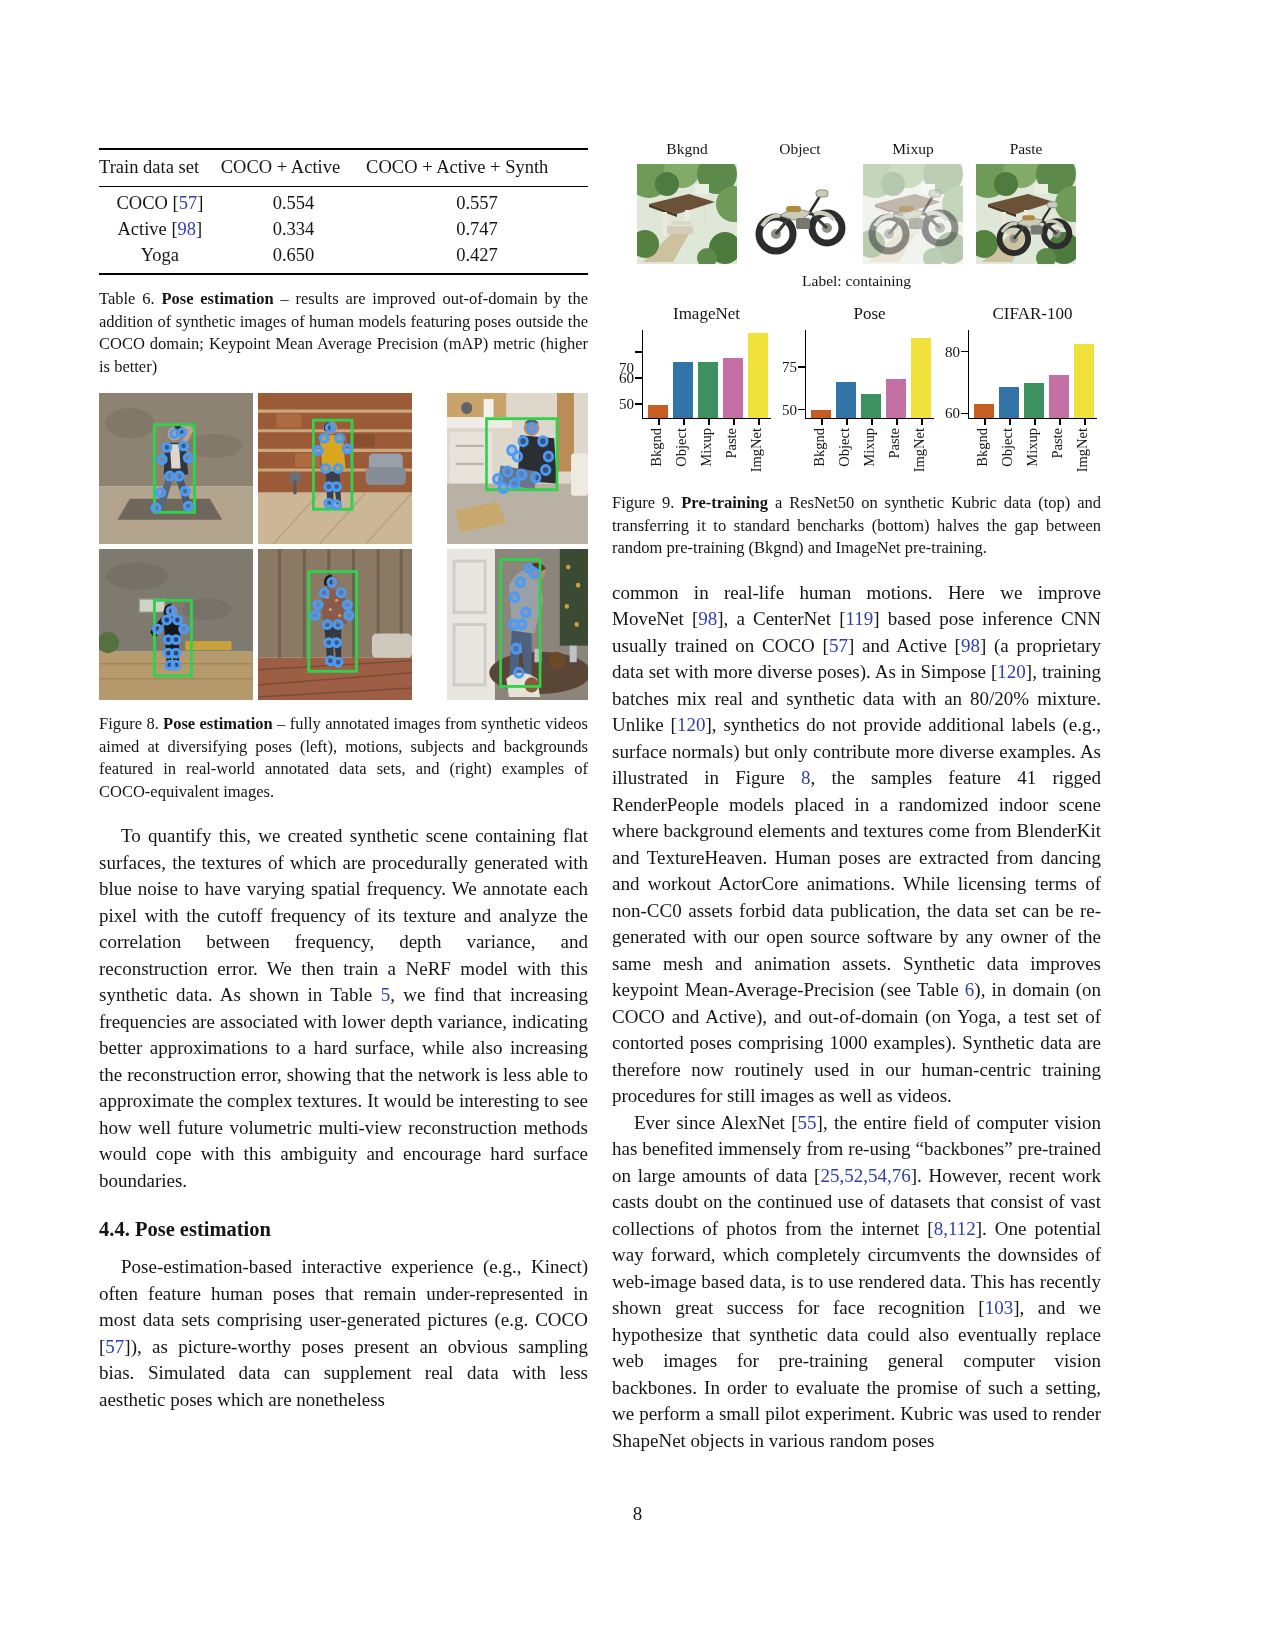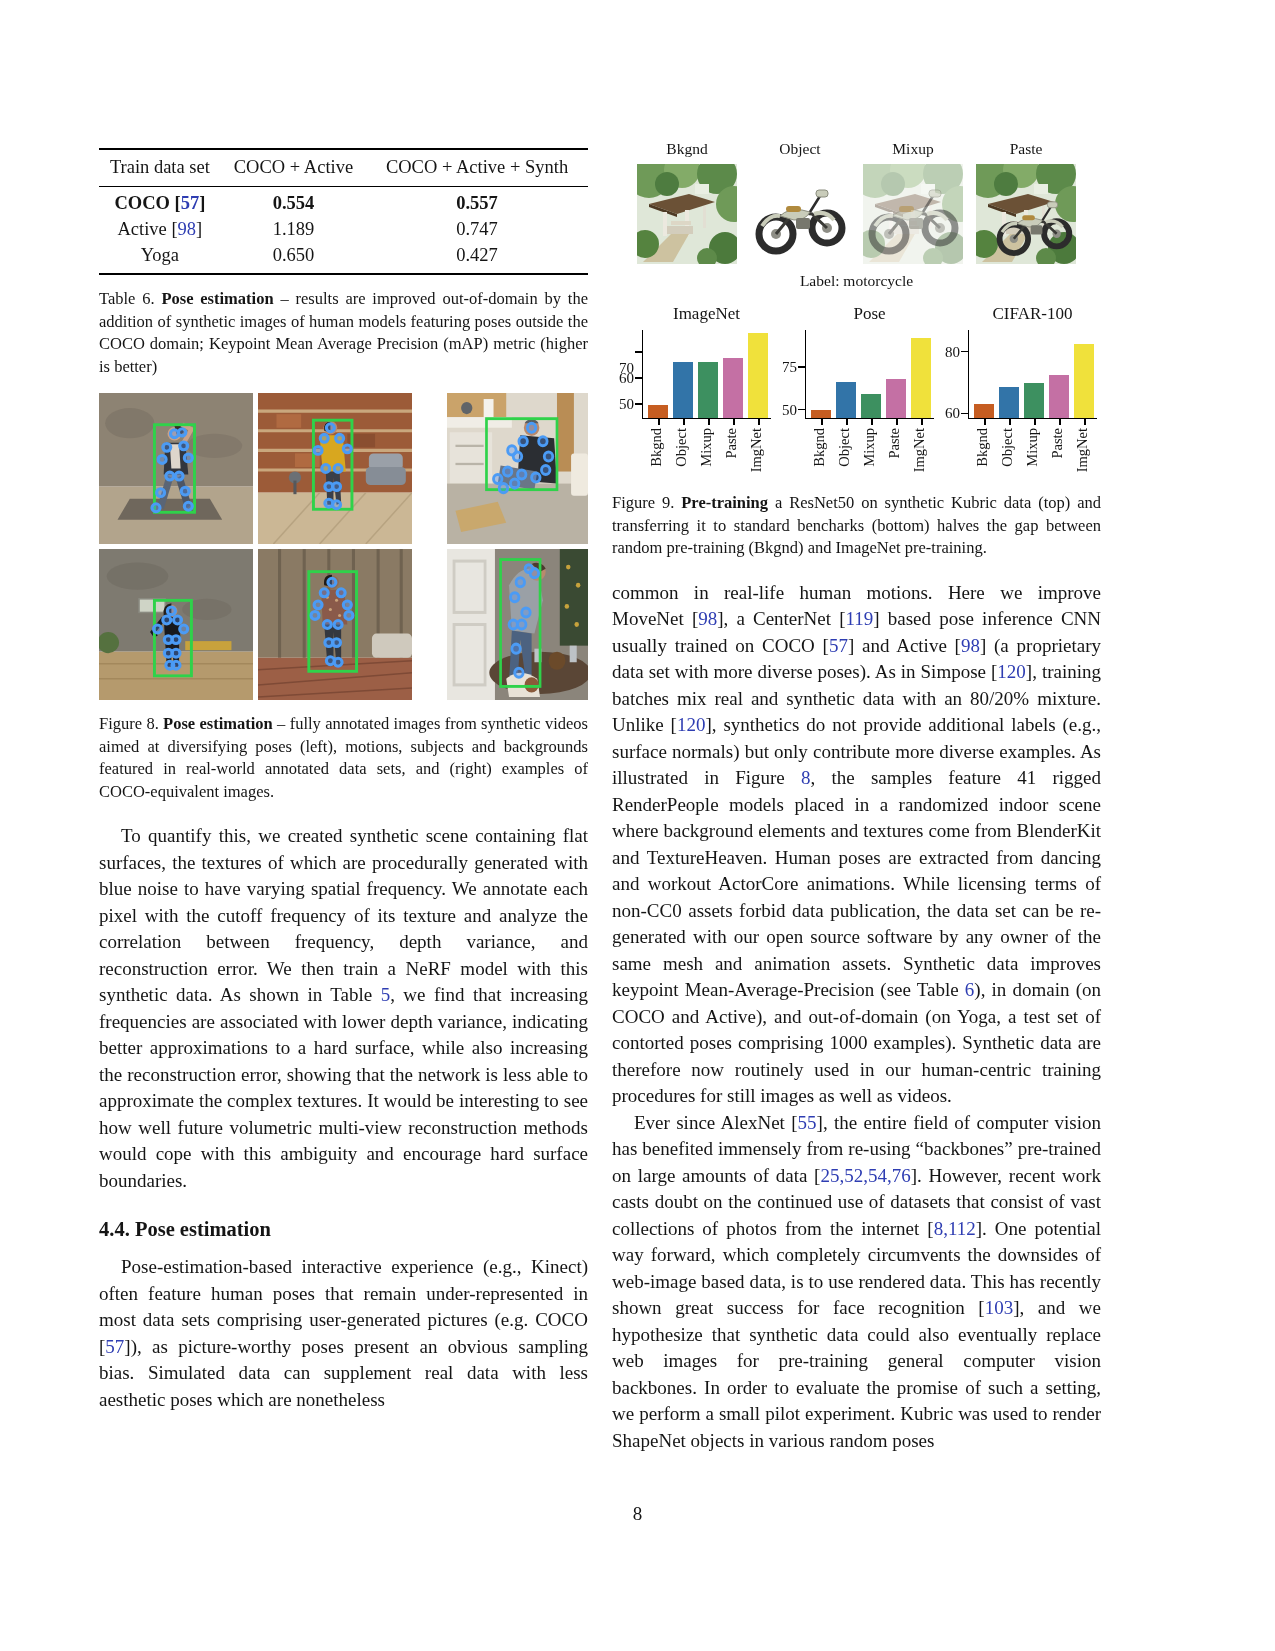--- a/index.html
+++ b/index.html
@@ -4,23 +4,23 @@
 <style>
   html,body { margin:0; padding:0; background:#fff; }
   .page { position:relative; width:1275px; height:1651px; background:#ffffff; overflow:hidden;
           font-family:"Liberation Serif","DejaVu Serif",serif; color:#151515; }
   .col-left  { position:absolute; left:99px;  top:148px; width:489px; }
   .col-right { position:absolute; left:612px; top:140px; width:489px; }
 
   
   table.t6 { width:100%; border-collapse:collapse; border-top:2px solid #000; border-bottom:2px solid #000;
              font-size:18.5px; }
-  table.t6 thead td { border-bottom:1.3px solid #000; padding:7px 0 8px; text-align:center; }
+  table.t6 thead td { border-bottom:1.3px solid #000; padding:7px 0 8px; text-align:left; }
   table.t6 tbody td { padding:2px 0 3px; text-align:center; }
-  table.t6 tbody tr:first-child td { padding-top:6px;font-weight:bold; }
+  table.t6 tbody tr:first-child td { padding-top:6px; }
   table.t6 tbody tr:last-child td { padding-bottom:7px; }
 
   
   .caption { font-size:16.5px; line-height:22.5px; text-align:justify; margin-top:13px; }
   .bodytext { font-size:19px; line-height:26.5px; text-align:justify; margin:0; }
   .indent { text-indent:22px; }
   .rt-bold { font-weight:bold; }
   .rt-cite { color:#2e3db2; }
   h3.section { font-size:20.5px; font-weight:bold; margin:24px 0 13px; }
   .spacer20 { height:20px; }
@@ -114,21 +114,21 @@
         </tr>
       </thead>
       <tbody>
         <tr>
           <td><span>COCO [</span><span class="rt-cite">57</span><span>]</span></td>
           <td>0.554</td>
           <td>0.557</td>
         </tr>
         <tr>
           <td><span>Active [</span><span class="rt-cite">98</span><span>]</span></td>
-          <td>1.189</td>
+          <td>0.334</td>
           <td>0.747</td>
         </tr>
         <tr>
           <td><span>Yoga</span></td>
           <td>0.650</td>
           <td>0.427</td>
         </tr>
       </tbody>
     </table>
 
@@ -390,21 +390,21 @@
         <div class="fig9-panel-label">Paste</div>
         <svg class="fig9-img" viewBox="0 0 100 100">
           <use href="#sym-bkgnd"></use>
           <g transform="translate(16,16) scale(0.84)">
               <use href="#sym-moto"></use>
             </g>
         </svg>
       </div>
     </div>
 
-    <div class="fig9-labelline">Label: motorcycle</div>
+    <div class="fig9-labelline">Label: containing</div>
 
     <div class="charts-row">
       <div class="subplot">
           <div class="sp-title">ImageNet</div>
           <div class="sp-row">
             <div class="sp-ylabels">
               <div class="ytick-label" style="bottom: 7.23529px;">50</div>
               <div class="ytick-label" style="bottom: 33.1176px;">60</div>
               <div class="ytick-label" style="bottom: 43px;">70</div>
             </div>

